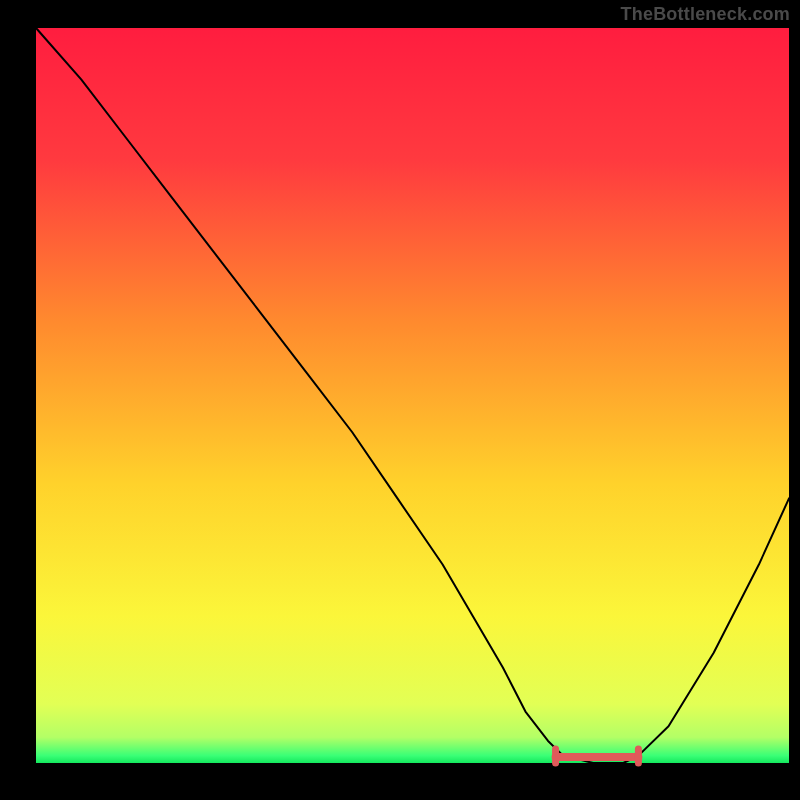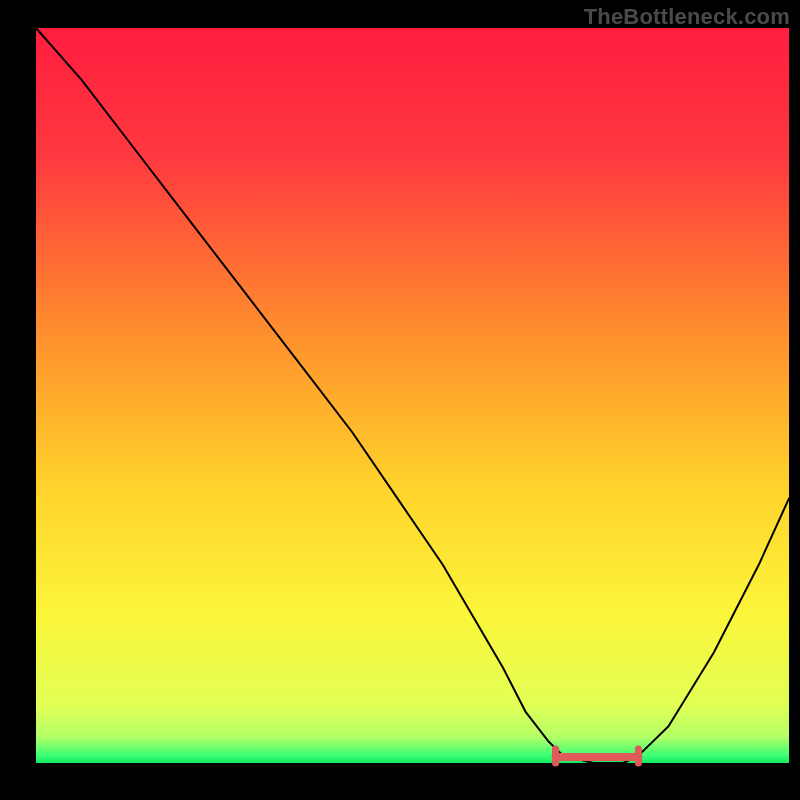--- a/index.html
+++ b/index.html
@@ -14,21 +14,21 @@
   .wrap {
     position: relative;
     width: 800px;
     height: 800px;
   }
   .watermark {
     position: absolute;
     top: 4px;
     right: 10px;
     color: #4a4a4a;
-    font-size: 22px;
+    font-size: 18px;
     font-weight: 600;
     letter-spacing: 0.2px;
     z-index: 5;
     user-select: none;
   }
   svg {
     display: block;
   }
 </style>
 </head>

